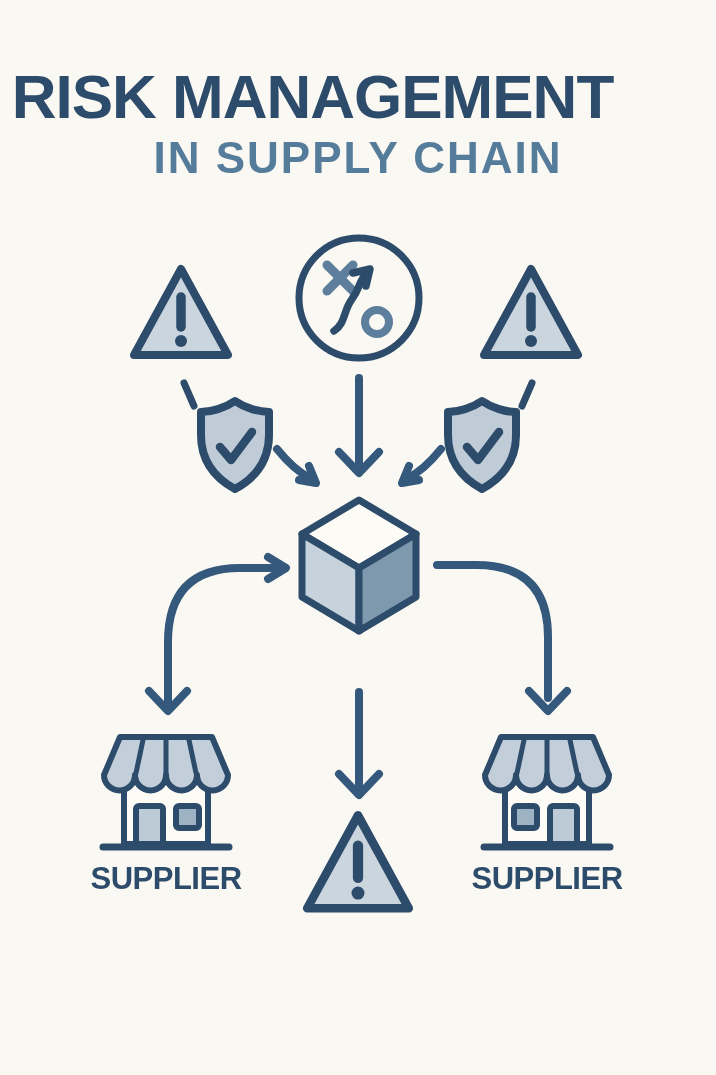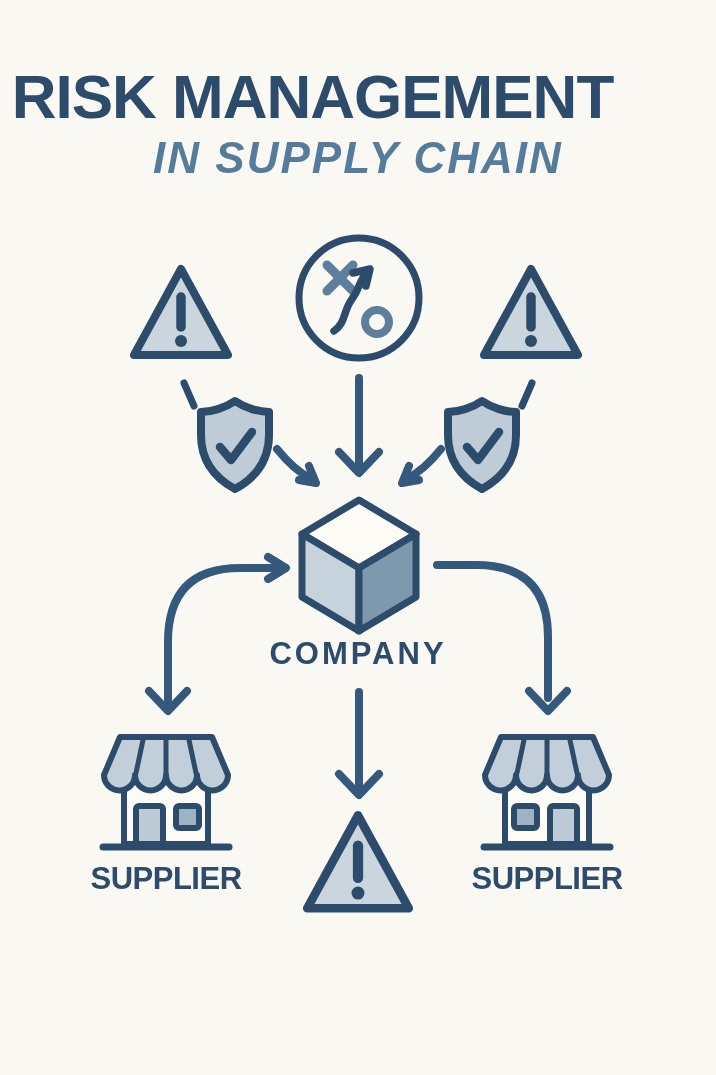--- a/index.html
+++ b/index.html
@@ -7,40 +7,39 @@
     --fill-light:#cad5de; --fill-shield:#bfccd8; --awning:#c2cfda;
     --cube-top:#fdfbf6; --cube-left:#c6d2dc; --cube-right:#7e99ad;
     --door:#bdcbd7; --window:#9db3c4; --xo:#5d7e9d;
   }
   html,body{margin:0;padding:0;}
   body{background:var(--background);font-family:"Liberation Sans","DejaVu Sans",sans-serif;}
   .canvas{position:relative;width:716px;height:1075px;background:var(--background);overflow:hidden;}
   .layer{position:absolute;left:0;top:0;width:716px;height:1075px;}
   .label{position:absolute;text-align:center;color:var(--navy);font-weight:800;line-height:1;}
   .title{left:0;width:625px;top:66px;font-size:62px;letter-spacing:-1px;}
-  .subtitle{left:0;width:716px;top:136px;font-size:44px;font-weight:600;color:var(--steel);letter-spacing:2px;font-style:italic;}
+  .subtitle{left:0;width:716px;top:136px;font-size:44px;font-weight:600;color:var(--steel);letter-spacing:2px;}
   .company{left:0;width:716px;top:638px;font-size:31px;letter-spacing:3px;}
   .supplier-left{left:16px;width:300px;top:863px;font-size:31px;letter-spacing:-0.5px;}
   .supplier-right{left:397px;width:300px;top:863px;font-size:31px;letter-spacing:-0.5px;}
   
   .sN{stroke:var(--navy);} .sA{stroke:var(--arrow);} .sX{stroke:var(--xo);}
   .fL{fill:var(--fill-light);} .fSh{fill:var(--fill-shield);} .fAw{fill:var(--awning);}
   .fCT{fill:var(--cube-top);} .fCL{fill:var(--cube-left);} .fCR{fill:var(--cube-right);}
   .fD{fill:var(--door);} .fW{fill:var(--window);}
   .fN{fill:none;} .fNavy{fill:var(--navy);stroke:none;}
   .rd{stroke-linecap:round;stroke-linejoin:round;}
 </style>
 </head>
 <body>
 
 <div class="canvas">
 
   <div class="label title">RISK MANAGEMENT</div>
   <div class="label subtitle">IN SUPPLY CHAIN</div>
-  <div class="label company">COMPANY</div>
   <div class="label supplier-left">SUPPLIER</div>
   <div class="label supplier-right">SUPPLIER</div>
 
   <svg class="layer" viewBox="0 0 716 1075">
     <defs>
       <g id="warn-tri">
         <path class="fL sN rd" stroke-width="8" d="M0,-46 L47,40 L-47,40 Z"></path>
         <line class="sN rd" stroke-width="9.5" x1="0" y1="-18" x2="0" y2="12"></line>
         <circle class="fNavy" cx="0" cy="26" r="6"></circle>
       </g>

